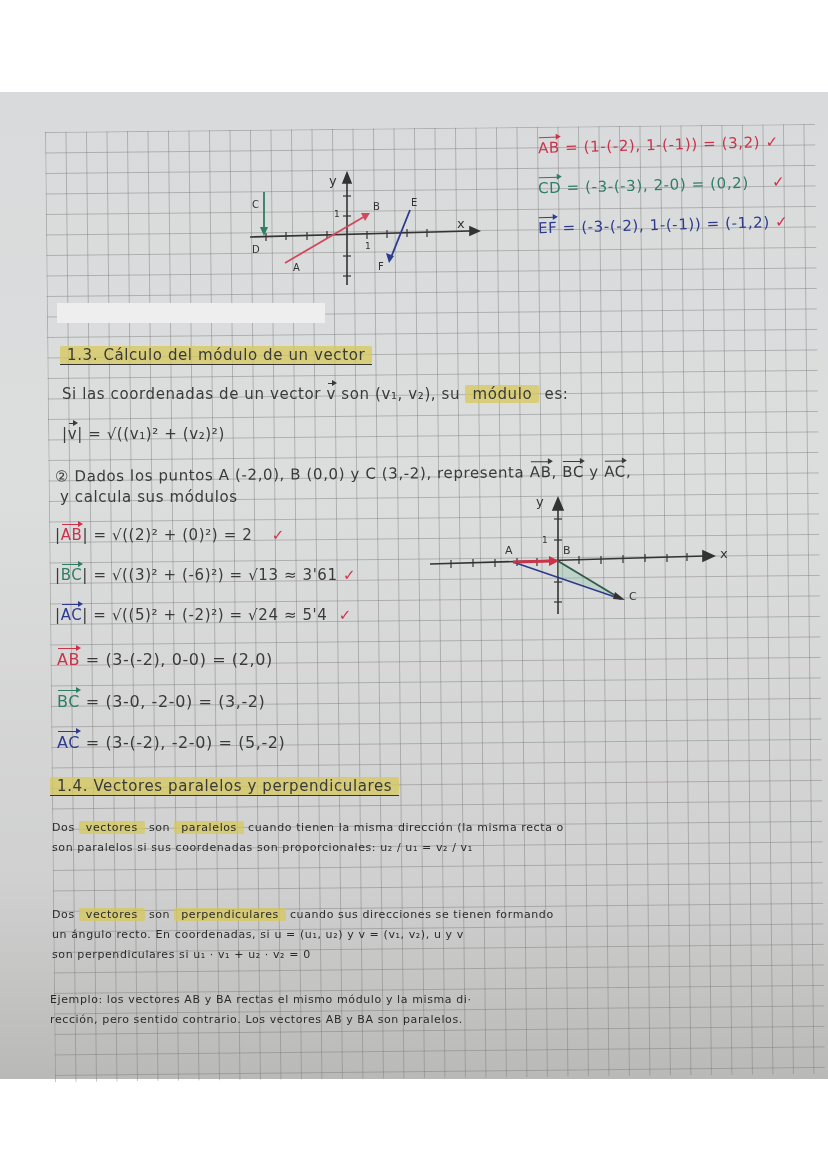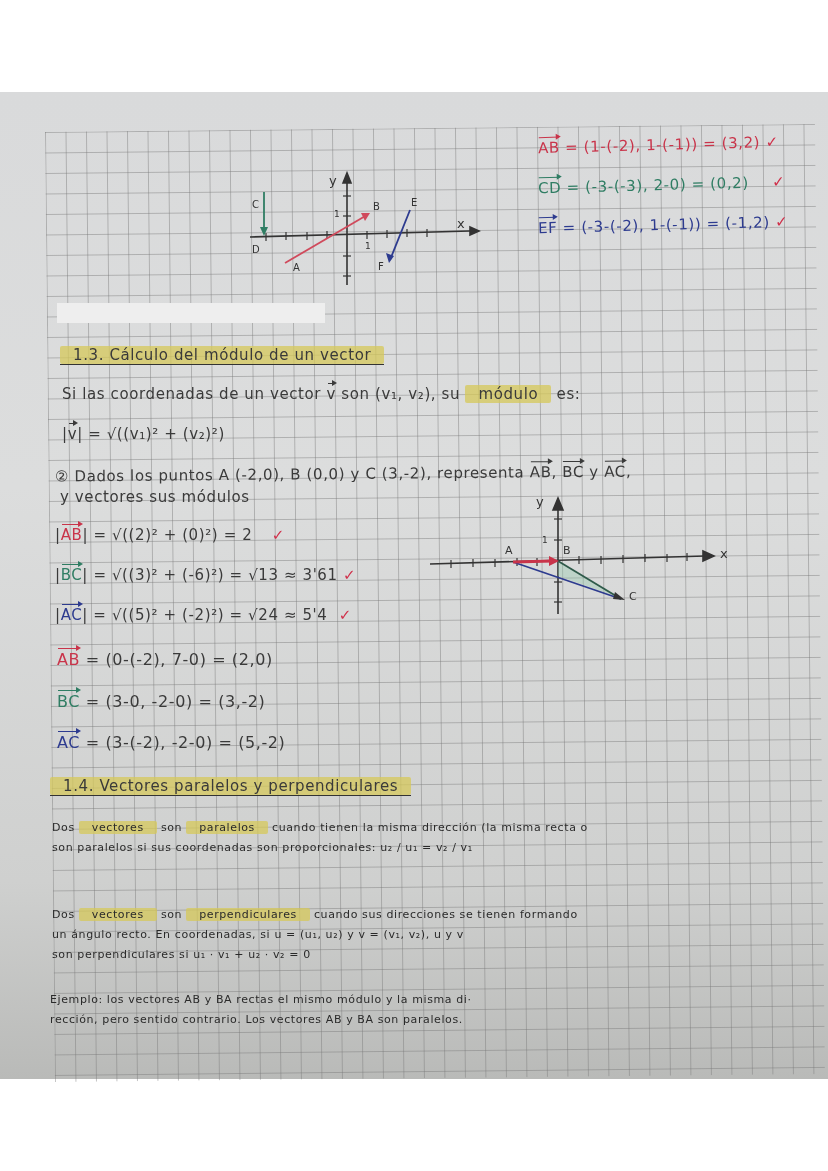--- a/index.html
+++ b/index.html
@@ -5,21 +5,21 @@
   html,body{margin:0;padding:0;}
   body{width:828px;height:1171px;background:#ffffff;position:relative;overflow:hidden;font-family:"DejaVu Sans",sans-serif;}
   .paper{position:absolute;left:0;top:92px;width:828px;height:987px;
     background:linear-gradient(180deg,#d9dadb 0%,#dcdddd 40%,#cfd0cf 80%,#b9bab8 100%);}
   .grid{position:absolute;left:45px;top:40px;width:770px;height:950px;
     background-image:
       linear-gradient(to right, rgba(120,120,120,.45) 1px, transparent 1px),
       linear-gradient(to bottom, rgba(120,120,120,.45) 1px, transparent 1px);
     background-size:20.5px 20.5px;transform:rotate(-0.6deg);transform-origin:left top;}
   .hw{position:absolute;font-family:"DejaVu Sans",sans-serif;color:#3a3a3a;font-size:15px;letter-spacing:.6px;white-space:nowrap;}
-  .hl{background:rgba(214,200,90,.75);padding:0 13px;border-radius:2px;}
+  .hl{background:rgba(214,200,90,.75);padding:0 7px;border-radius:2px;}
   .red{color:#c9344a;} .green{color:#2f7d63;} .blue{color:#2d3b8f;} .check{color:#d0304a;}
   .vec{position:relative;display:inline-block;}
   .vec::before{content:"";position:absolute;left:1px;right:1px;top:-2px;border-top:1.5px solid currentColor;}
   .vec::after{content:"";position:absolute;right:-1px;top:-5px;border-left:5px solid currentColor;border-top:3px solid transparent;border-bottom:3px solid transparent;}
   .heading{font-size:15px;border-bottom:1.5px solid #333;}
   .redact{position:absolute;left:57px;top:303px;width:268px;height:20px;background:#eeeeee;}
   .note{font-size:11px;line-height:20px;}
 </style>
 </head>
 <body>
@@ -89,37 +89,37 @@
   <span>Si las coordenadas de un vector </span><span class="vec">v</span><span> son (v₁, v₂), su </span><span class="hl">módulo</span><span> es:</span>
 </div>
 <div class="hw" style="left:62px;top:425px">
   <span>|</span><span class="vec">v</span><span>| = √((v₁)² + (v₂)²)</span>
 </div>
 
 <div class="hw" style="left:55px;top:465px;transform:rotate(-0.5deg)">
   <span>②</span>
   <span>Dados los puntos A (-2,0), B (0,0) y C (3,-2), representa </span><span class="vec">AB</span><span>, </span><span class="vec">BC</span><span> y </span><span class="vec">AC</span><span>,</span>
 </div>
-<div class="hw" style="left:60px;top:488px">y vectores sus módulos</div>
+<div class="hw" style="left:60px;top:488px">y calcula sus módulos</div>
 
 <div class="hw" style="left:55px;top:526px">
   |<span class="vec red">AB</span>| <span>= √((2)² + (0)²)  =  2</span>
   <span class="check" style="margin-left:14px">✓</span>
 </div>
 <div class="hw" style="left:55px;top:566px">
   |<span class="vec green">BC</span>| <span>= √((3)² + (-6)²)  = √13 ≈ 3'61</span>
   <span class="check">✓</span>
 </div>
 <div class="hw" style="left:55px;top:606px">
   |<span class="vec blue">AC</span>| <span>= √((5)² + (-2)²)  = √24 ≈ 5'4</span>
   <span class="check" style="margin-left:6px">✓</span>
 </div>
 
 <div class="hw" style="left:57px;top:650px;font-size:16px">
-  <span class="vec red">AB</span><span> = (0-(-2), 7-0) = (2,0)</span>
+  <span class="vec red">AB</span><span> = (3-(-2), 0-0) = (2,0)</span>
 </div>
 <div class="hw" style="left:57px;top:692px;font-size:16px">
   <span class="vec green">BC</span><span> = (3-0, -2-0) = (3,-2)</span>
 </div>
 <div class="hw" style="left:57px;top:733px;font-size:16px">
   <span class="vec blue">AC</span><span> = (3-(-2), -2-0) = (5,-2)</span>
 </div>
 
 <svg style="position:absolute;left:425px;top:492px" width="340" height="125" viewBox="0 0 340 125">
   <g stroke="#333" stroke-width="1.6" fill="none">

